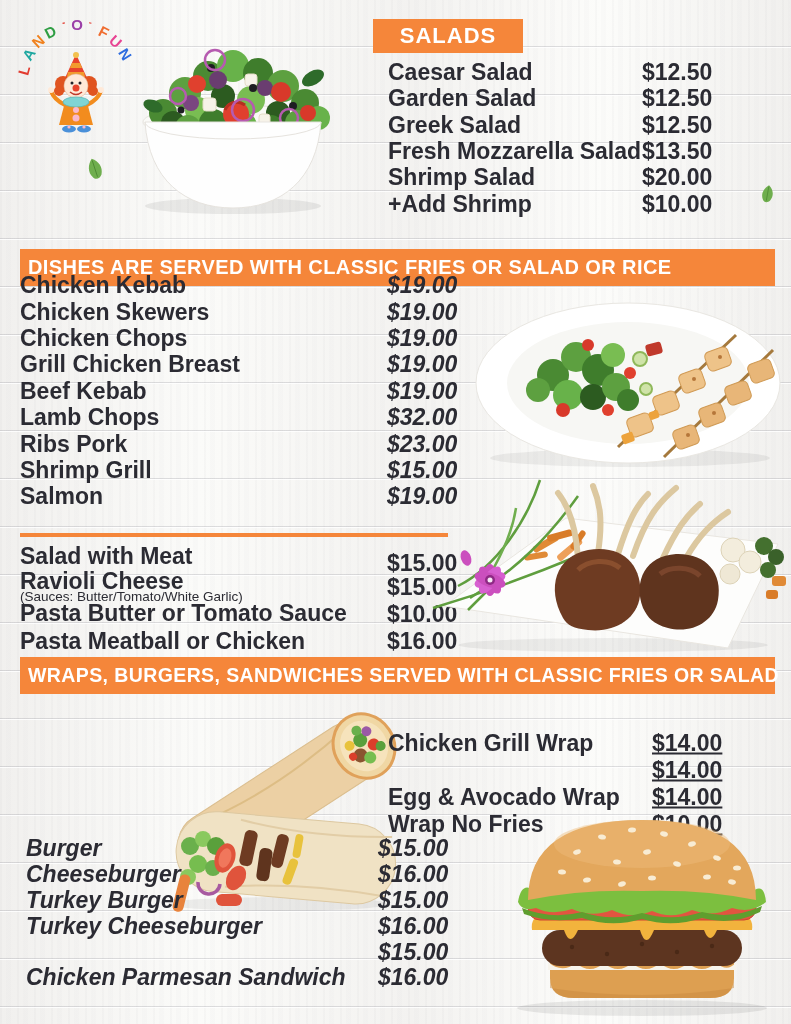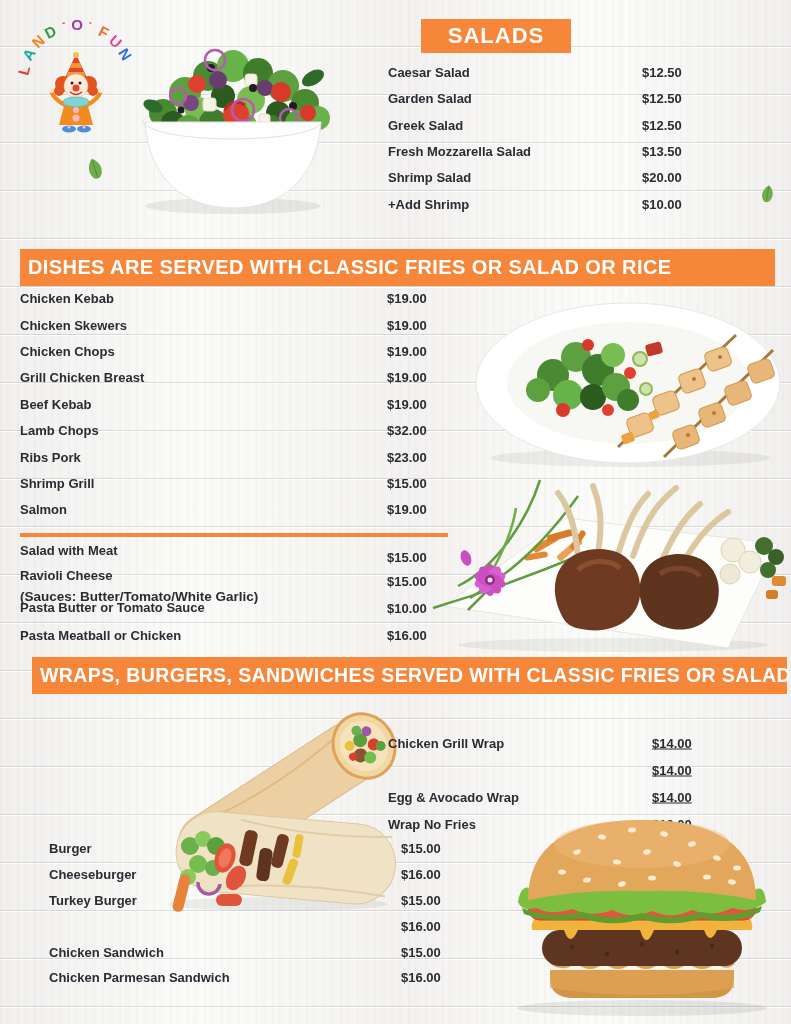--- a/index.html
+++ b/index.html
@@ -9,49 +9,49 @@
     background-color:#f6f5f3;
     background-image:
       repeating-linear-gradient(180deg, transparent 0 46px, rgba(150,150,158,0.30) 46px 47px, rgba(255,255,255,0.85) 47px 48px),
       repeating-linear-gradient(90deg, rgba(140,140,148,0.045) 0 2px, transparent 2px 6px, rgba(200,200,206,0.06) 6px 11px, transparent 11px 17px),
       linear-gradient(90deg,#f1f0ee,#fbfbf9 25%,#f3f2f0 52%,#fcfcfa 76%,#f1f0ee);
   }
   
   .salads-header{
     position:absolute;left:373px;top:19px;width:150px;height:34px;
     background:#f5863a;color:#fff;font-weight:800;font-size:22px;letter-spacing:1px;
-    display:flex;align-items:center;justify-content:center;margin-left:48px;
+    display:flex;align-items:center;justify-content:center;
   }
   .banner{
     position:absolute;left:20px;width:755px;height:37px;background:#f5863a;
     color:#fff;font-weight:700;font-size:20px;letter-spacing:.4px;
     display:flex;align-items:center;padding-left:8px;box-sizing:border-box;white-space:nowrap;
   }
   .banner.dishes{top:249px;}
-  .banner.wraps{top:657px;font-size:19.5px;margin-left:12px;}
+  .banner.wraps{top:657px;font-size:19.5px;}
   .divider{position:absolute;left:20px;top:533px;width:428px;height:4px;background:#f5863a;}
   
   .list{position:absolute;color:#2b2b33;}
   .row{position:relative;}
   .iname,.price{position:absolute;top:50%;transform:translateY(-50%);white-space:nowrap;
-    font-weight:700;font-size:13px;color:#2b2b33;}
+    font-weight:700;font-size:23px;color:#2b2b33;}
   .iname{left:0;}
   .salads-list{left:388px;top:59px;width:400px;}
   .salads-list .row{height:26.3px;}
   .salads-list .price{left:254px;}
-  .dishes-list{left:20px;top:285px;width:440px;}
+  .dishes-list{left:20px;top:272px;width:440px;}
   .dishes-list .row{height:26.4px;}
-  .dishes-list .price{left:367px;}
+  .dishes-list .price{left:367px;font-style:italic;}
   .extra-list{left:20px;top:540px;width:440px;height:110px;}
   .extra-list .iname,.extra-list .price{transform:none;}
-  .extra-note{position:absolute;left:0;white-space:nowrap;font-weight:700;font-size:13.5px;color:#2b2b33;}
+  .extra-note{position:absolute;left:0;white-space:nowrap;font-weight:400;font-size:13.5px;color:#2b2b33;}
   .wraps-list{left:388px;top:705px;width:400px;margin-top:25px;}
   .wraps-list .row{height:26.8px;}
   .wraps-list .price{left:264px;text-decoration:underline;}
-  .burgers-list{left:49px;top:835px;width:430px;}
+  .burgers-list{left:26px;top:835px;width:430px;font-style:italic;}
   .burgers-list .row{height:25.9px;}
   .burgers-list .price{left:352px;}
   
   .logo{position:absolute;left:14px;top:6px;width:124px;height:132px;}
   .arc{position:absolute;left:56px;top:70px;width:14px;text-align:center;
     font-weight:800;font-size:15px;transform-origin:center;}
   .arc.h{font-size:9px;}
   .c0{color:#e23a2e;transform:rotate(-75deg) translateY(-55px);}
   .c1{color:#1fa7a0;transform:rotate(-58deg) translateY(-57px);}
   .c2{color:#f0821e;transform:rotate(-42deg) translateY(-58px);}
@@ -451,24 +451,24 @@
       </div>
     <div class="row">
         <span class="iname">Cheeseburger</span>
         <span class="price">$16.00</span>
       </div>
     <div class="row">
         <span class="iname">Turkey Burger</span>
         <span class="price">$15.00</span>
       </div>
     <div class="row">
+        <span class="iname">Turkey Cheeseburger</span>
         <span class="price">$16.00</span>
       </div>
     <div class="row">
-        <span class="iname">Chicken Sandwich</span>
         <span class="price">$15.00</span>
       </div>
     <div class="row">
         <span class="iname">Chicken Parmesan Sandwich</span>
         <span class="price">$16.00</span>
       </div>
   </div>
 
 </div>
 

